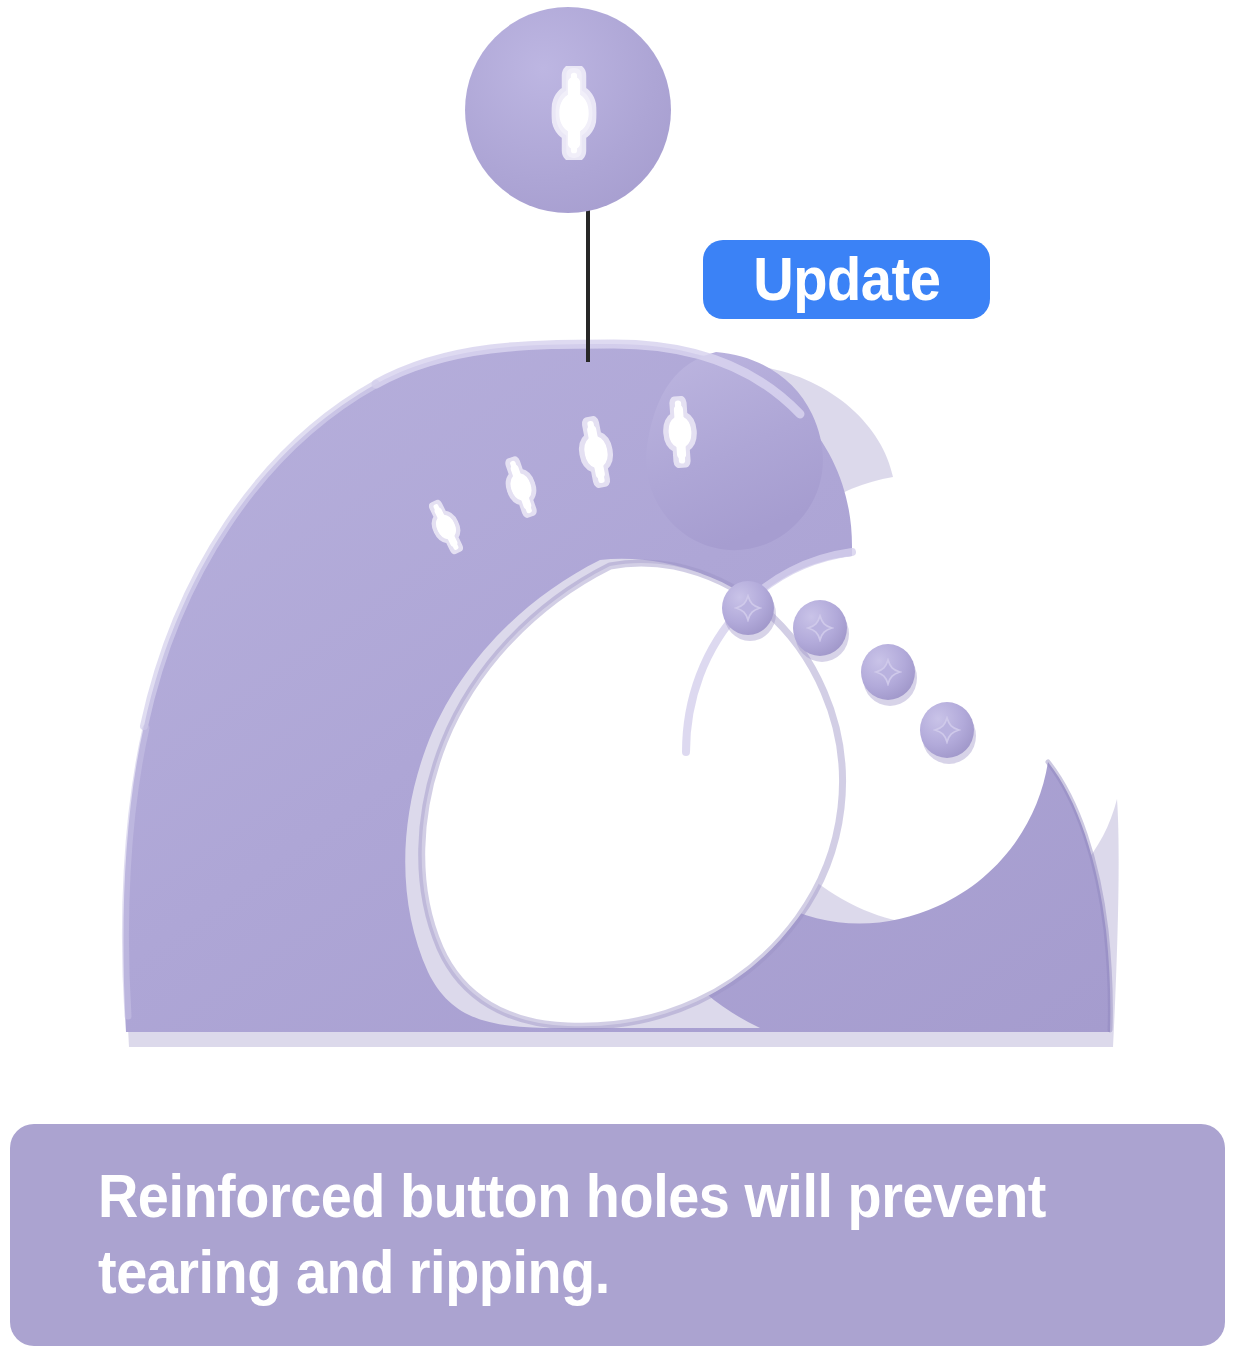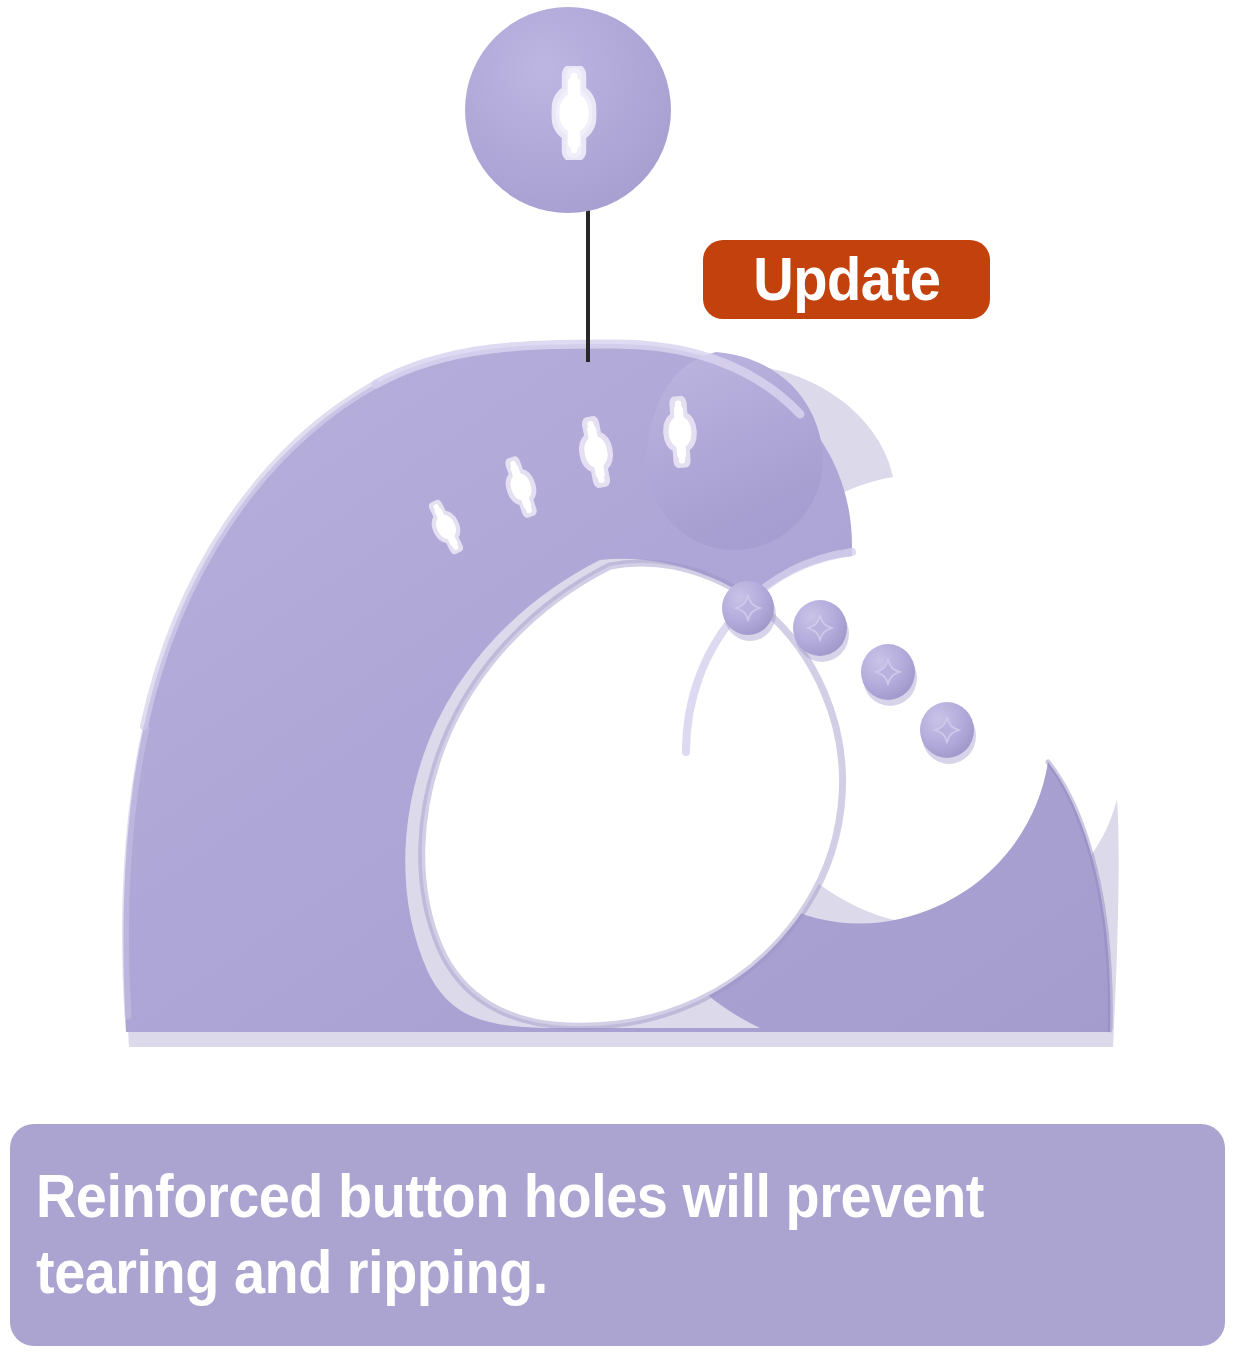--- a/index.html
+++ b/index.html
@@ -58,21 +58,21 @@
 
   
   #caption-banner {
     position: absolute;
     left: 10px;
     top: 1124px;
     width: 1215px;
     height: 222px;
     border-radius: 24px;
     box-sizing: border-box;
-    padding: 34px 54px 0 26px;
+    padding: 34px 54px 0 88px;
   }
   #caption-banner .caption-text {
     color: #ffffff;
     font-family: "Liberation Sans Narrow", "Liberation Sans", sans-serif;
     font-weight: bold;
     font-size: 62px;
     line-height: 76px;
     letter-spacing: -0.5px;
     transform: scaleX(0.9);
     transform-origin: left top;
@@ -267,21 +267,21 @@
       <g>
         <circle cx="568" cy="110" r="103" fill="url(#circleGrad)"></circle>
         <g transform="translate(574,113) scale(1.02)">
           <use href="#keyhole" x="-22" y="-46" width="44" height="92" fill="#ffffff" stroke="#EFEDF8" stroke-width="9" stroke-opacity="0.9"></use>
           <use href="#keyhole" x="-22" y="-46" width="44" height="92" transform="scale(0.80)" fill="#ffffff"></use>
         </g>
       </g>
     </svg>
   </div>
 
-  <div id="update-badge" style="background: #c2410c; text-align: center;">
+  <div id="update-badge" style="background: #3b82f6; text-align: center;">
     <span class="badge-text" style="color: rgb(255, 255, 255);">Update</span>
   </div>
 
   <div id="caption-banner" style="background: rgb(171, 163, 208);">
     <div class="caption-text" style="color: rgb(255, 255, 255);">Reinforced button holes will prevent
 tearing and ripping.</div>
   </div>
 
 </div>
 

